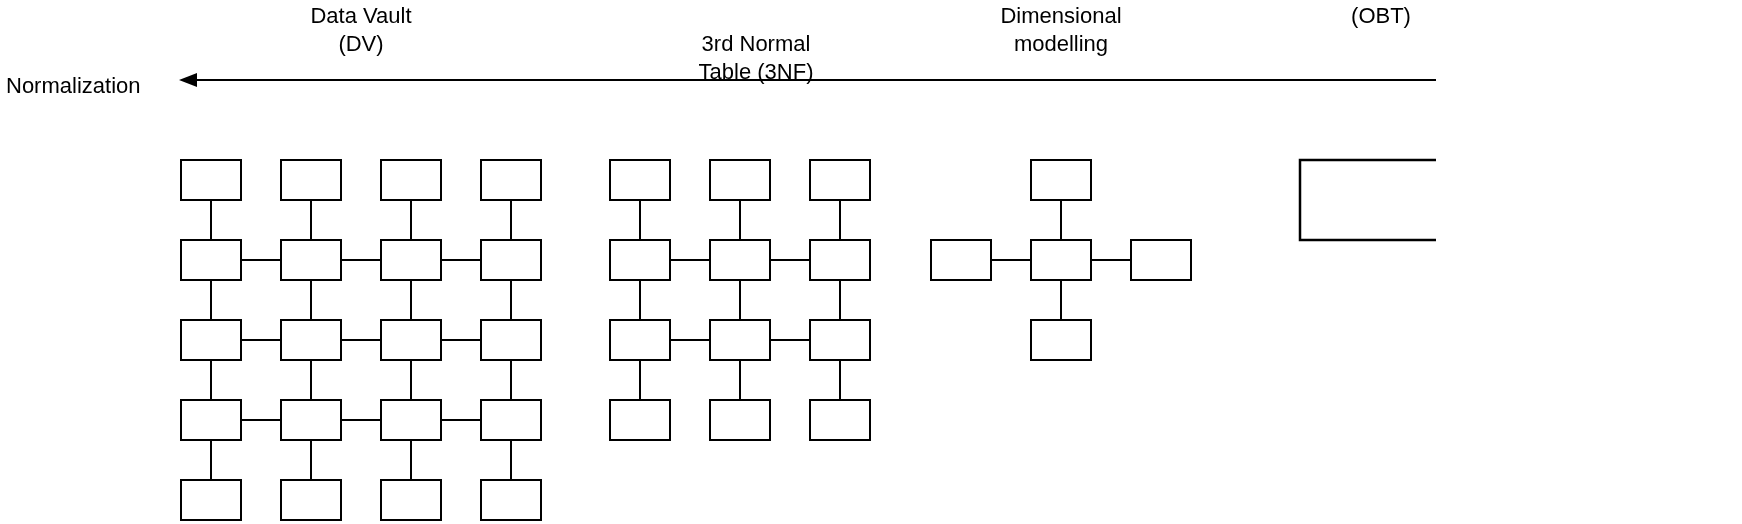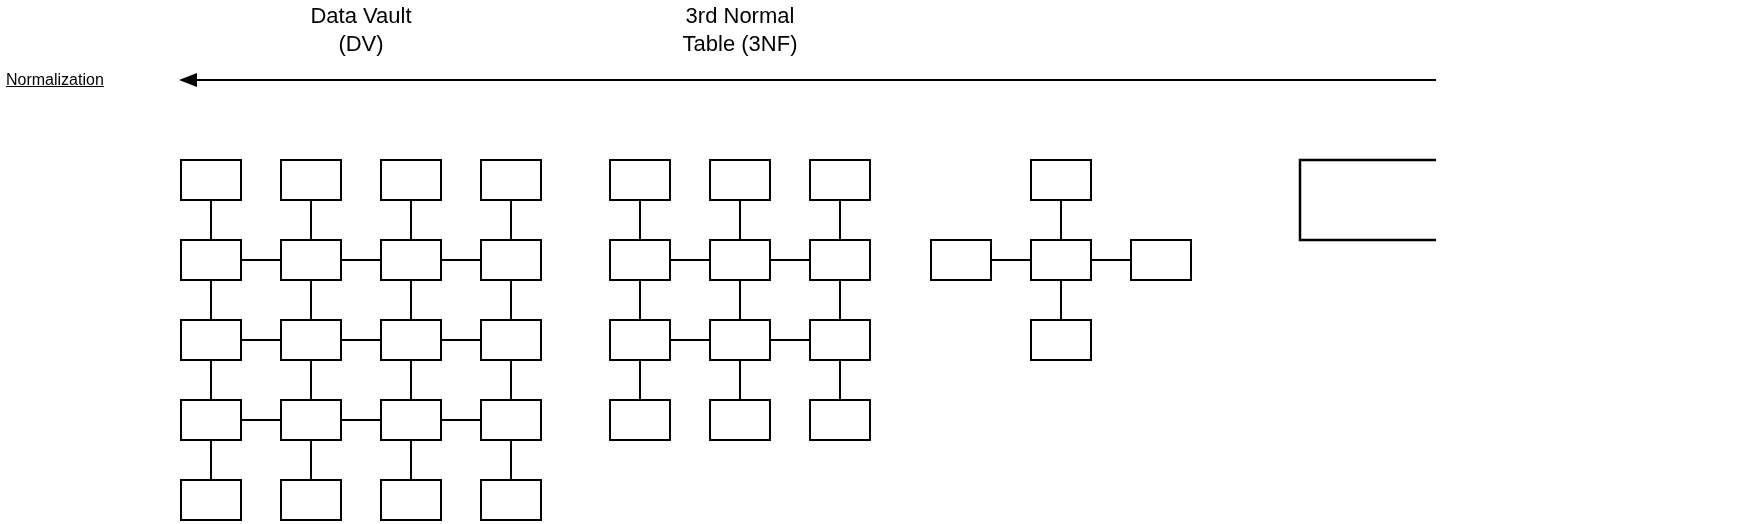--- a/index.html
+++ b/index.html
@@ -25,25 +25,24 @@
     position: absolute;
     top: 2px;
     transform: translateX(-50%);
     text-align: center;
     font-size: 22px;
     line-height: 28px;
     white-space: nowrap;
   }
   .end-label {
     position: absolute;
-    top: 68px;
-    font-size: 16px;
+    top: 74px;
+    font-size: 22px;
     line-height: 24px;
     white-space: nowrap;
-    text-decoration: underline;
   }
   .end-label.left  { left: 6px; }
   .end-label.right { left: 1563px; }
 </style>
 </head>
 <body>
 
 <div id="canvas">
 
   <svg id="diagram-svg" width="1742" height="524" viewBox="0 0 1742 524" xmlns="http://www.w3.org/2000/svg">
@@ -140,24 +139,29 @@
         <polygon points="179,80 197,73 197,87" fill="#000000"></polygon>
         <polygon points="1540,80 1522,73 1522,87" fill="#000000"></polygon>
       </g>
     </svg>
 
   <div class="approach-title" style="left: 361px;">
     <div>Data Vault</div>
     <div>(DV)</div>
   </div>
 
-  <div class="approach-title" style="left: 740px;">
+  <div class="approach-title" style="left: 756px; margin-top: 28px;">
     <div>3rd Normal</div>
     <div>Table (3NF)</div>
   </div>
 
+  <div class="approach-title" style="left: 1061px;">
+    <div>Dimensional</div>
+    <div>modelling</div>
+  </div>
 
   <div class="approach-title" style="left: 1381px;">
+    <div>(OBT)</div>
   </div>
 
   <span class="end-label left">Normalization</span>
 
 </div>
 
 </body></html>

